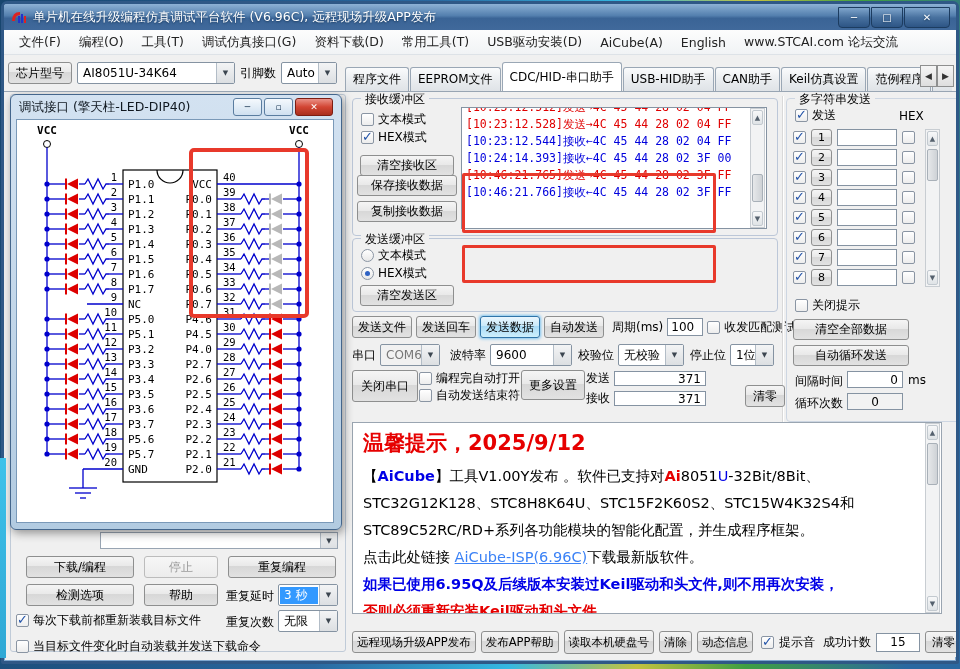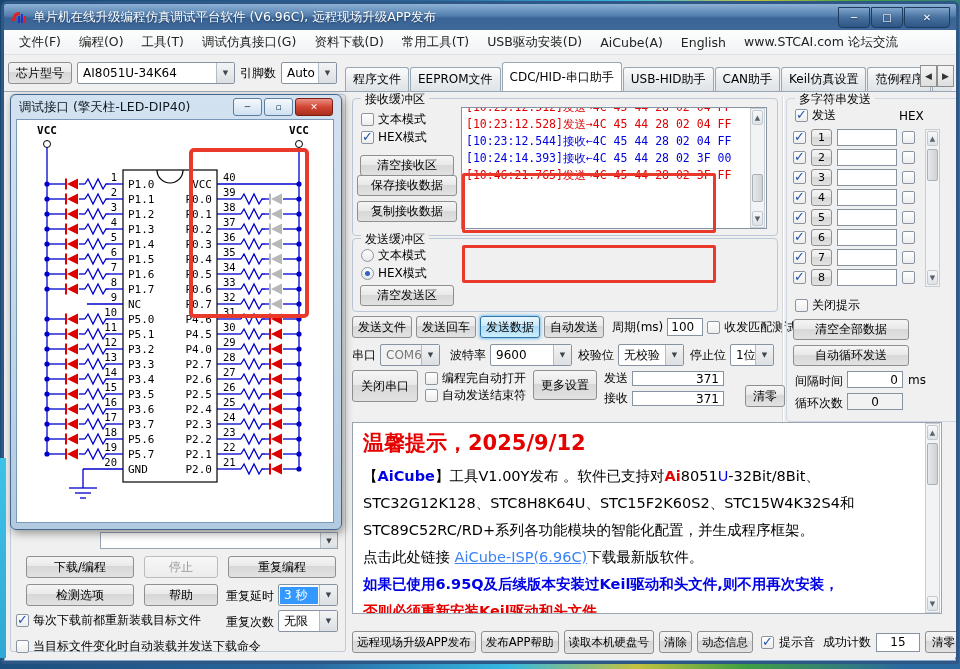--- a/index.html
+++ b/index.html
@@ -559,20 +559,21 @@
         </div>
         <div class="btn abs" style="left:7px;top:56px;width:94px;height:21px;">清空接收区</div>
         <div class="btn abs" style="left:4px;top:76px;width:100px;height:21px;">保存接收数据</div>
         <div class="btn abs" style="left:4px;top:102px;width:100px;height:21px;">复制接收数据</div>
         <div class="log-box">
             <div class="log-line partial" style="color: rgb(224, 0, 0);">[10:23:12.512]发送→4C 45 44 28 02 04 FF</div>
             <div class="log-line" style="color: rgb(224, 0, 0);">[10:23:12.528]发送→4C 45 44 28 02 04 FF</div>
             <div class="log-line" style="color: rgb(0, 0, 221);">[10:23:12.544]接收←4C 45 44 28 02 04 FF</div>
             <div class="log-line" style="color: rgb(0, 0, 221);">[10:24:14.393]接收←4C 45 44 28 02 3F 00</div>
             <div class="log-line" style="color: rgb(224, 0, 0);">[10:46:21.765]发送→4C 45 44 28 02 3F FF</div>
+            <div class="log-line" style="color: rgb(0, 0, 221);">[10:46:21.766]接收←4C 45 44 28 02 3F FF</div>
           </div>
         <div class="vsb" style="right:12px;top:9px;height:120px;">
           <div class="sb-up">▲</div>
           <div class="sb-thumb" style="margin-top:48px;"></div>
           <div class="sb-dn">▼</div>
         </div>
         <div class="redbox" style="left:109px;top:74px;width:248px;height:54px;"></div>
       </div>
 
       <div class="groupbox" style="left:348px;top:146px;width:424px;height:72px;">
@@ -616,21 +617,21 @@
           <span class="cv">无校验</span>
           <span class="ca">▼</span>
         </div>
         <span class="lbl" style="margin-left:2px;">停止位</span>
         <div class="combo" style="width:44px;">
           <span class="cv">1位</span>
           <span class="ca">▼</span>
         </div>
       </div>
 
-      <div class="abs" style="left:348px;top:278px;display:flex;gap:7px;align-items:flex-start;">
+      <div class="abs" style="left:348px;top:278px;display:flex;gap:1px;align-items:flex-start;">
         <div class="btn" style="width:66px;height:32px;">关闭串口</div>
         <div>
           <div class="hrow" style="height:17px;">
             <span class="cb"></span>
             <span class="lbl">编程完自动打开</span>
           </div>
           <div class="hrow" style="height:17px;">
             <span class="cb"></span>
             <span class="lbl">自动发送结束符</span>
           </div>

